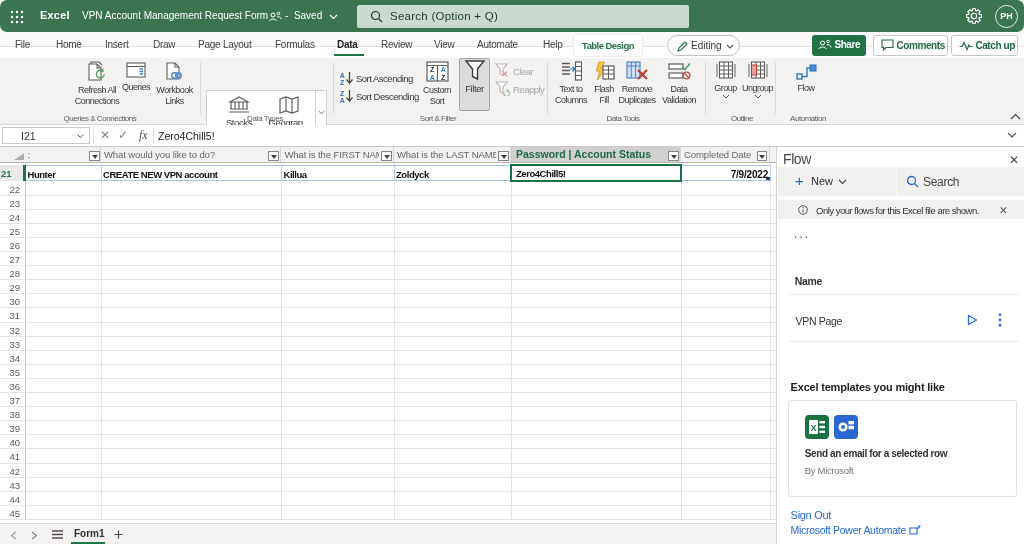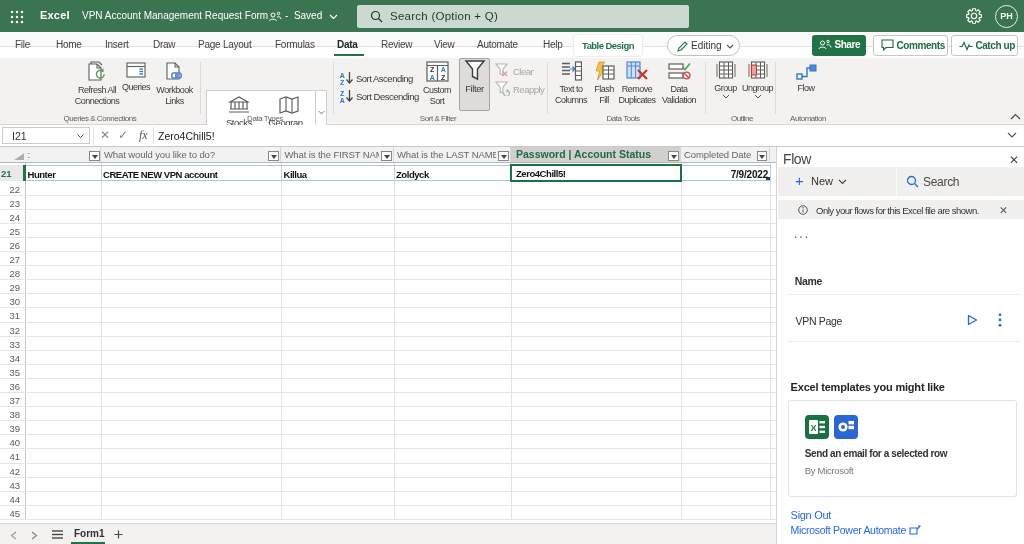--- a/index.html
+++ b/index.html
@@ -1,21 +1,21 @@
 <!DOCTYPE html>
 <html><head>
 <meta charset="utf-8">
 <style>
 * { margin:0; padding:0; box-sizing:border-box; }
 html,body { width:1024px; height:544px; overflow:hidden; }
 body { font-family:"Liberation Sans", sans-serif; }
 #app { position:absolute; top:0; left:0; width:1024px; height:544px; background:#fff; overflow:hidden; }
 
 
-.topbar { position:absolute; top:0; left:0; width:1024px; height:32px; background:#3a7450; }
+.topbar { position:absolute; top:0; left:0; width:1024px; height:32px; background:#3a7450;border-radius:7px; }
 .topbar .waffle { position:absolute; left:10px; top:10px; width:14px; height:14px; }
 .topbar .brand { position:absolute; left:40px; top:9px; color:#fff; font-size:11px; font-weight:700; letter-spacing:.2px; }
 .topbar .title { position:absolute; left:82px; top:10px; color:#fff; font-size:10px; white-space:nowrap; }
 .searchbox { position:absolute; left:357px; top:5px; width:332px; height:23px; background:#ccd9d0; border-radius:2px; }
 .searchbox .stext { position:absolute; left:33px; top:5px; font-size:11.5px; letter-spacing:0.25px; color:#1d3a29; }
 .gear { position:absolute; left:965px; top:7px; width:18px; height:18px; }
 .avatar { position:absolute; left:995px; top:5px; width:23px; height:23px; border-radius:50%; border:1.4px solid #e8efe9; color:#fff; font-size:9px; font-weight:700; text-align:center; line-height:20px; }
 
 
 .tabrow { position:absolute; top:32px; left:0; width:1024px; height:15px; background:#fafafa; border-bottom:1px solid #e3e1df; }
@@ -38,21 +38,21 @@
 .smallbtn { position:absolute; font-size:9.5px; letter-spacing:-0.5px; color:#3b3a39; white-space:nowrap; }
 .smallbtn svg { vertical-align:-3px; margin-right:3px; }
 .disabled { color:#a8a6a4 !important; }
 .gallery { position:absolute; left:206px; top:5px; width:121px; height:62px; background:#fff; border:1px solid #d1cfcd;margin-top:27px; }
 .galitem { position:absolute; top:4px; width:52px; text-align:center; font-size:9.5px; letter-spacing:-0.4px; color:#3b3a39; }
 .galarrow { position:absolute; right:0; top:0; width:11px; height:44px; border-left:1px solid #d1cfcd; }
 .filterbtn { position:absolute; left:459px; top:0px; width:31px; height:53px; background:#dedcda; border:1px solid #a5a3a1; border-radius:2px; text-align:center; font-size:9.5px; letter-spacing:-0.4px; color:#3b3a39; }
 
 
 .fbar { position:absolute; top:125px; left:0; width:1024px; height:22px; background:#fff; border-bottom:1px solid #c8c8c8; }
-.namebox { position:absolute; left:2px; top:2px; width:88px; height:17px; border:1px solid #cdcbc9; font-size:10.5px; color:#333; padding-left:9px; line-height:16px; }
+.namebox { position:absolute; left:2px; top:2px; width:88px; height:17px; border:1px solid #cdcbc9; font-size:10.5px; color:#333; padding-left:18px; line-height:16px; }
 .fx { position:absolute; top:3px; font-size:12px; color:#8a8886; }
 .ftext { position:absolute; left:158px; top:5px; font-size:10.5px; color:#222; }
 
 
 .grid { position:absolute; top:147px; left:0; width:776px; height:376px; background:#fff; overflow:hidden; }
 .strip { position:absolute; top:0; left:0; width:776px; height:15.5px; background:#f2f2f2; border-bottom:1px solid #b8b6b4; }
 .bluetop { position:absolute; left:25.5px; width:745px; height:1px; background:#a8c6e5; }
 .hcell { position:absolute; top:0; height:15px; font-size:9.5px; letter-spacing:-0.1px; color:#666; line-height:15px; white-space:nowrap; overflow:hidden; border-right:1px solid #d8d6d4; }
 .hcell.sel { background:#d2d0ce; color:#1f6a43; font-weight:700; font-size:10.5px; letter-spacing:0; }
 .fbtn { position:absolute; top:4px; width:10.5px; height:9.5px; background:#fff; border:1px solid #898785; box-shadow:-2px 0 0 #f2f2f2; }

